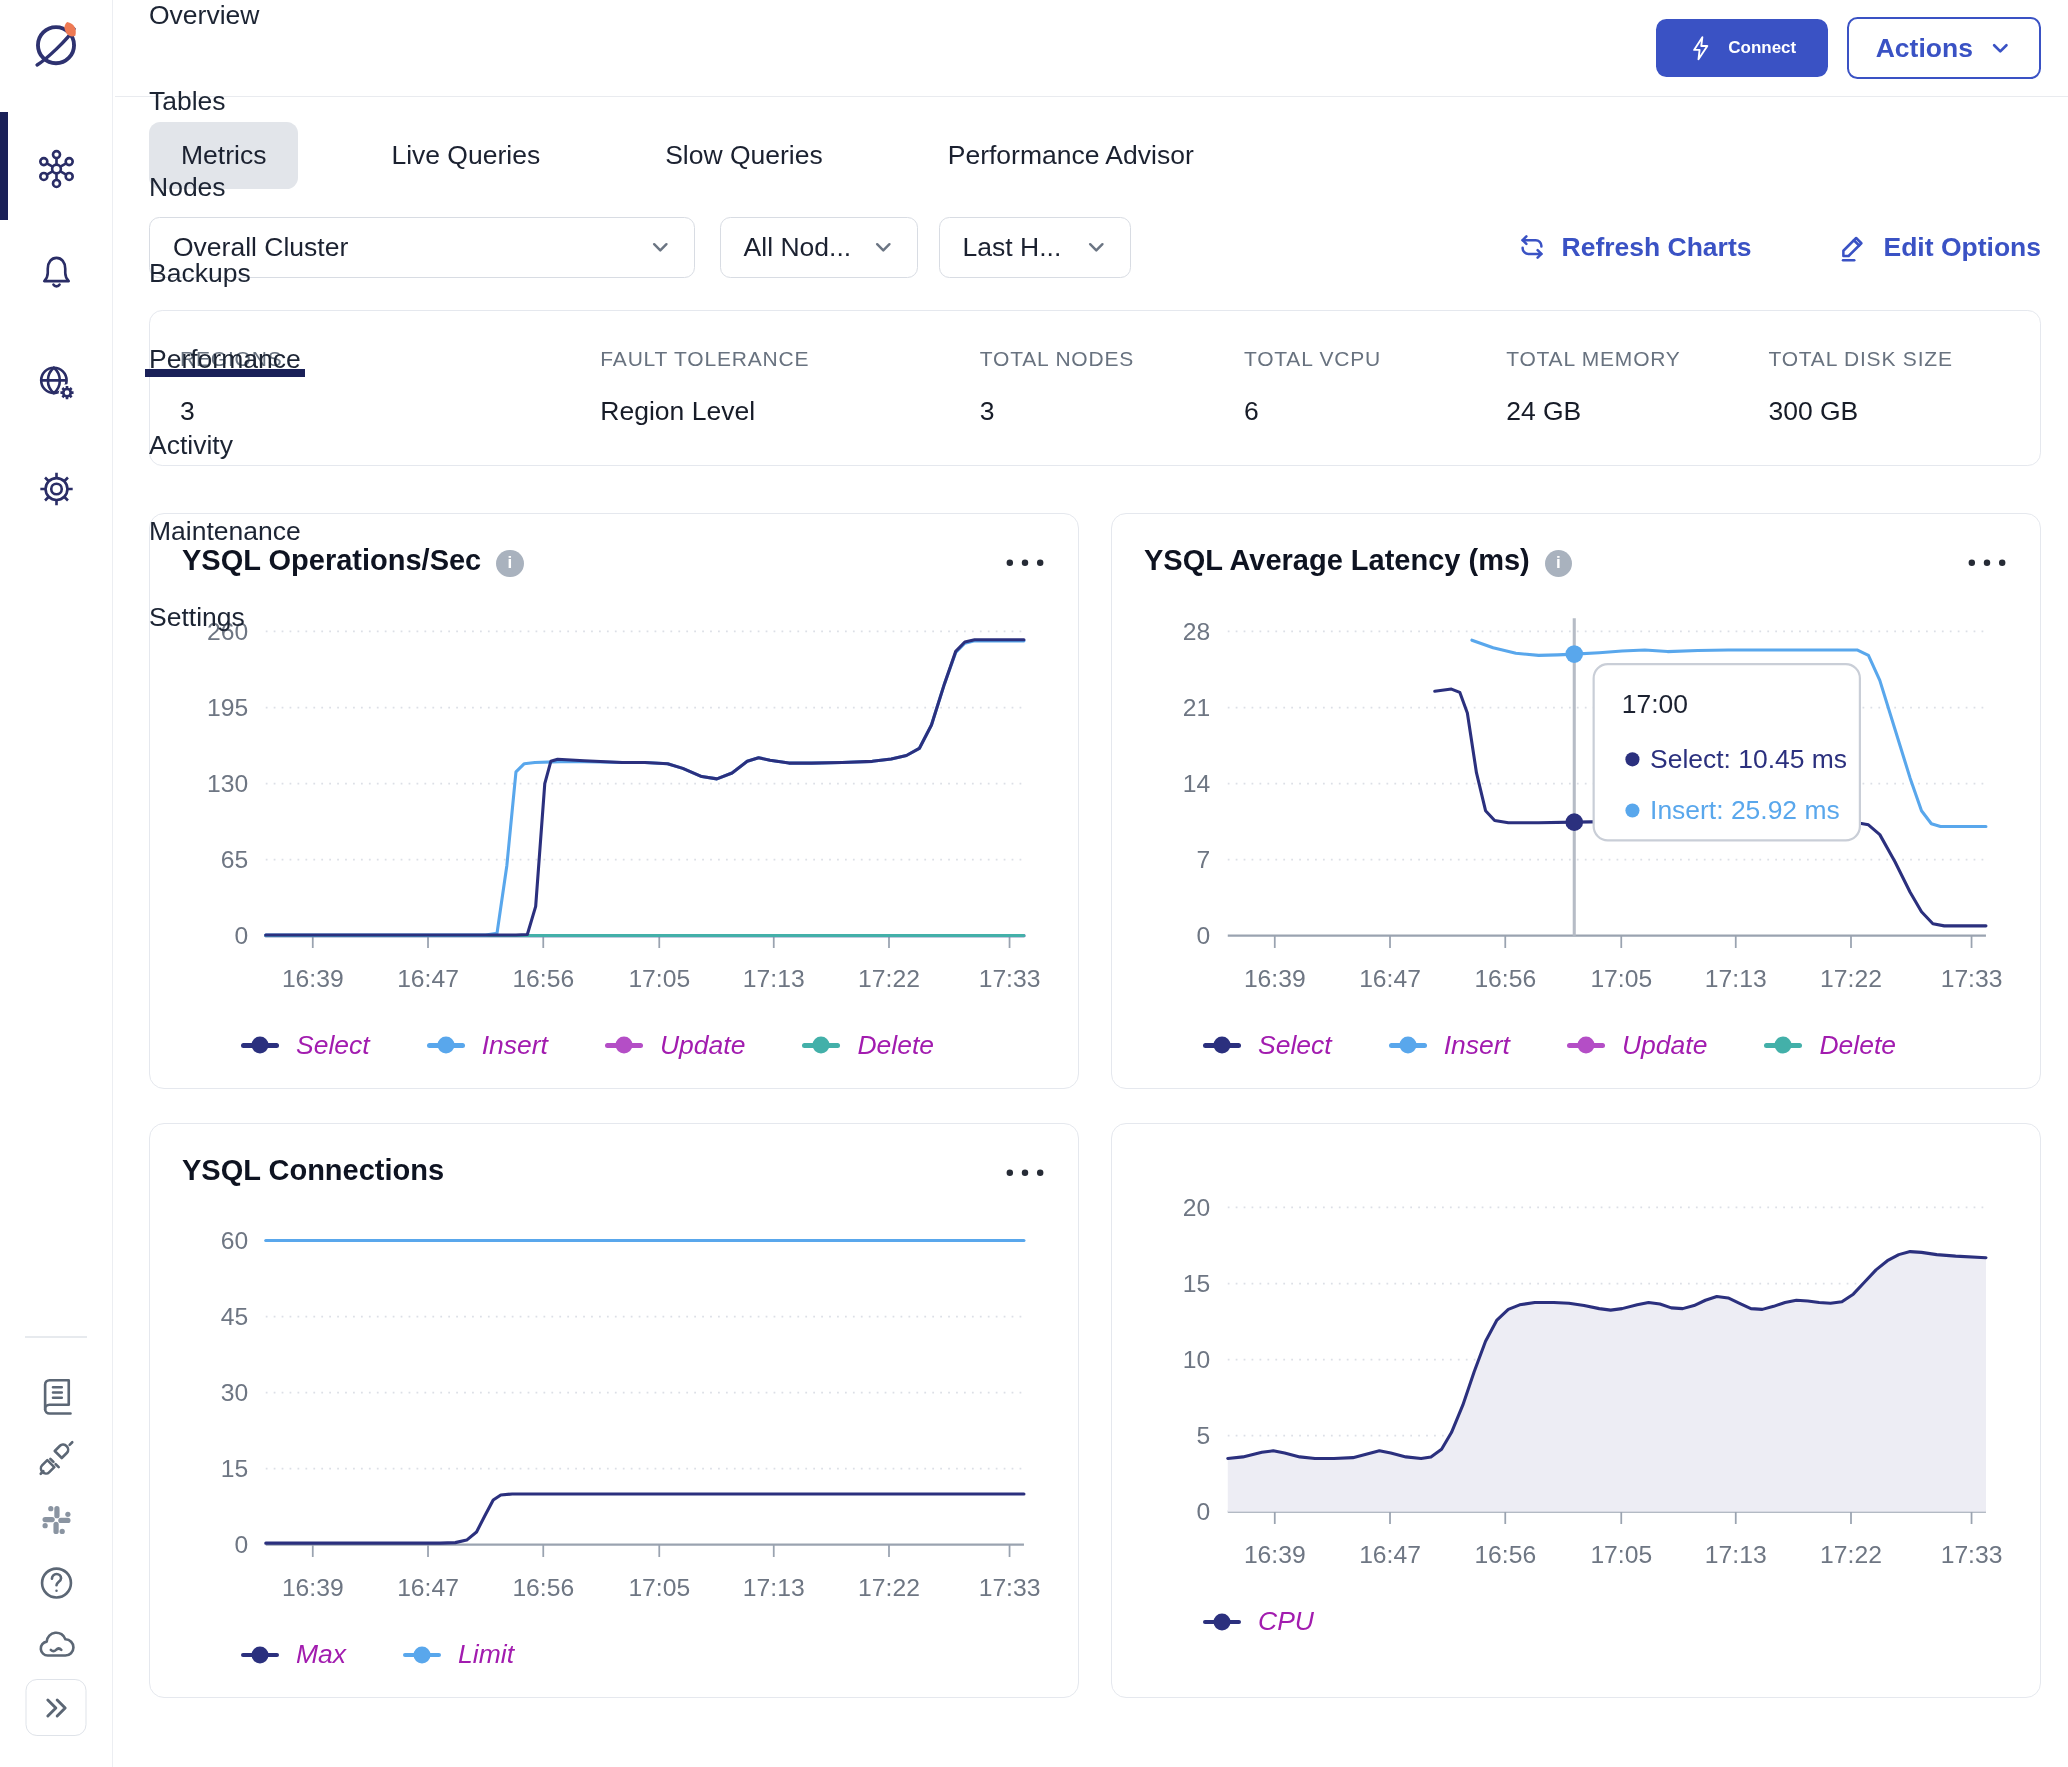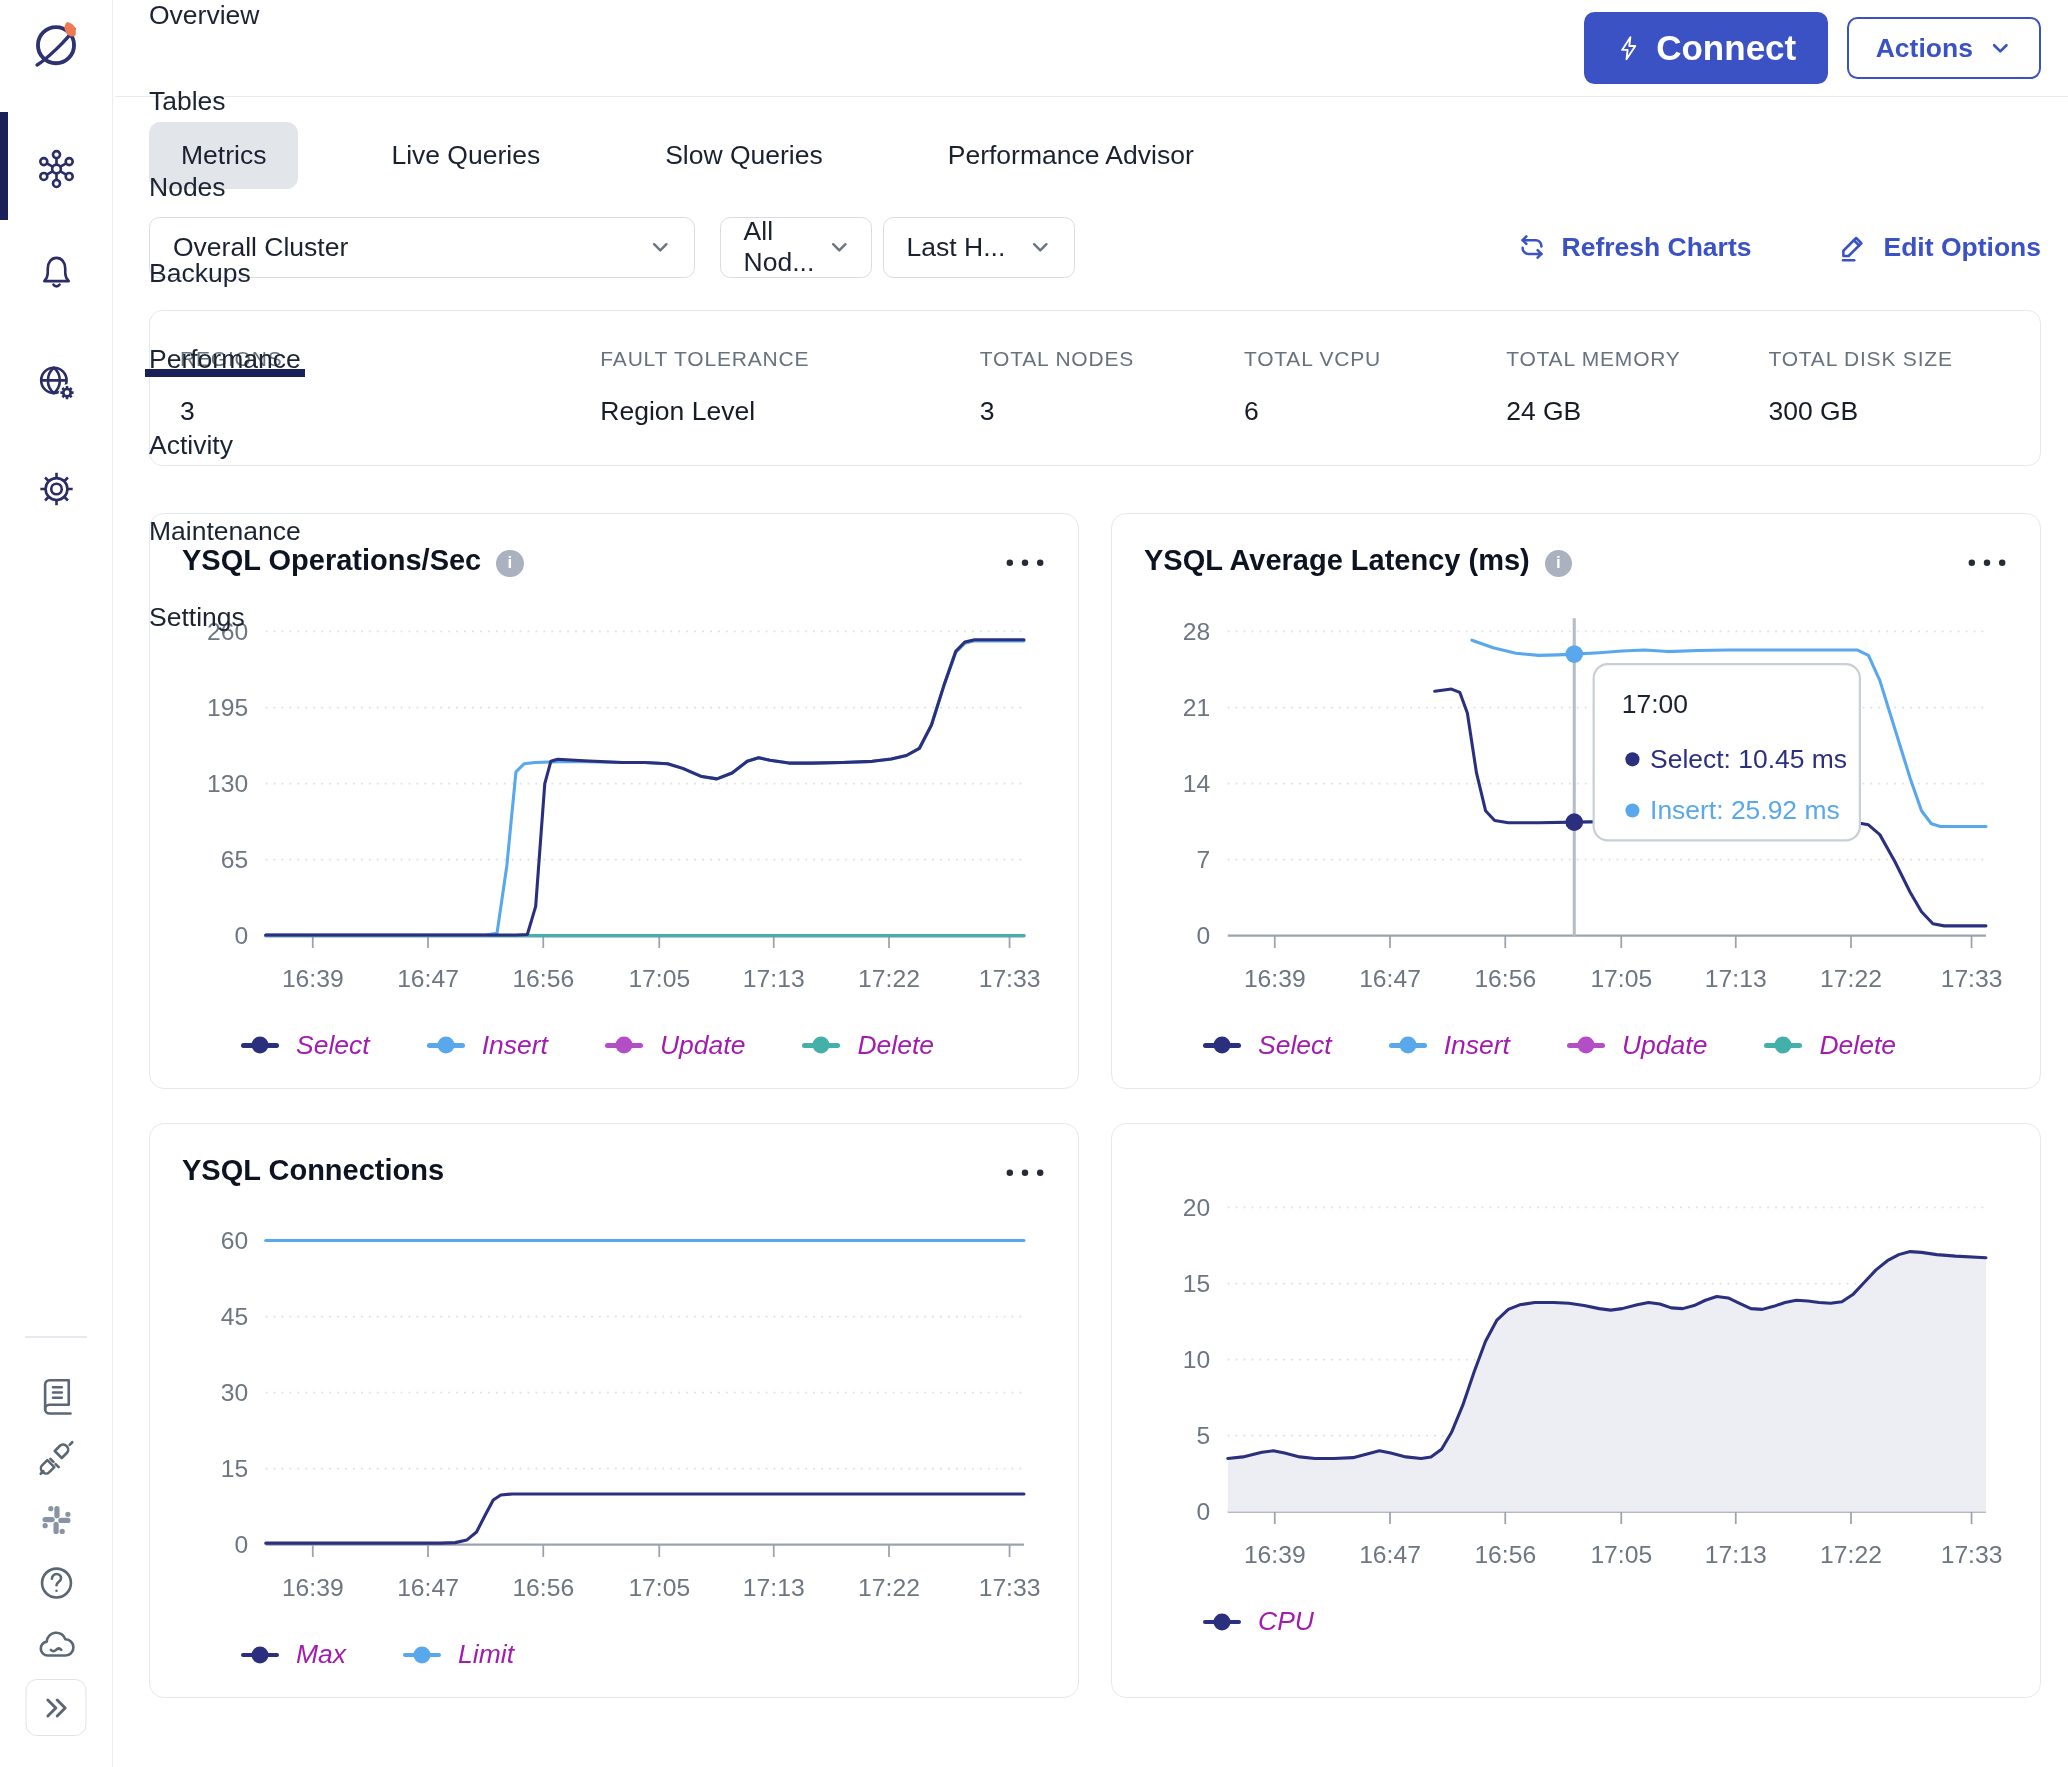--- a/index.html
+++ b/index.html
@@ -22,38 +22,38 @@
 
   .topnav { height:97px; display:flex; align-items:center; padding:0 28px 0 34px;
     border-bottom:1.9px solid #e9ebef; }
   .tabs { display:flex; gap:55px; height:100%;flex-direction:column; }
   .tab { display:flex; align-items:center; height:100%; position:relative;
     font-size:26.5px; font-weight:500; color:#1c2433; cursor:pointer; white-space:nowrap; }
   .tab.active::after { content:""; position:absolute; left:-3.8px; right:-3.8px; bottom:-1.9px;
     height:7.6px; background:#1a2058; }
   .nav-buttons { margin-left:auto; display:flex; gap:19px; align-items:center; }
   .btn-connect { display:flex; align-items:center; gap:14px; background:#3a52c4; color:#fff;
-    font-size:35px; font-weight:700; border:none; border-radius:10.4px; padding:16px 32px; cursor:pointer; }
+    font-size:17px; font-weight:700; border:none; border-radius:10.4px; padding:16px 32px; cursor:pointer; }
   .btn-connect svg { width:26.5px; height:26.5px; }
   .btn-actions { display:flex; align-items:center; gap:15px; background:#fff; color:#3a52c4;
     font-size:26.5px; font-weight:700; border:2.4px solid #3a52c4; border-radius:10.4px;
     padding:13.2px 26.5px; cursor:pointer; }
   .btn-actions svg { width:24.6px; height:24.6px; }
 
   .subtabs { display:flex; align-items:center; gap:61px; margin:24.6px 0 0 34px; }
   .subtab { font-size:26.5px; color:#1b2130; padding:18px 32px; border-radius:11.4px; cursor:pointer; white-space:nowrap; }
   .subtab.active { background:#e2e5ea; }
 
   .filters { display:flex; align-items:center; margin:28px 28px 0 34px; }
   .select { display:flex; align-items:center; justify-content:space-between; border:1.9px solid #d8dce3;
     border-radius:10.4px; height:61px; padding:0 21px 0 23px; font-size:26.5px; color:#1b2130;
     background:#fff; cursor:pointer; }
   .select svg { width:24.6px; height:24.6px; color:#6b7583; flex:none; margin-left:13.2px; }
   .sel-cluster { width:546px; margin-right:24.6px; }
-  .sel-nodes { width:152px; margin-right:11px; }
+  .sel-nodes { width:198px; margin-right:21px; }
   .sel-time { width:192px; }
   .filter-links { margin-left:auto; display:flex; align-items:center; gap:87px; }
   .flink { display:flex; align-items:center; gap:15px; color:#3a52c4; font-size:26.5px; font-weight:700; cursor:pointer; }
   .flink svg { width:30px; height:30px; }
 
   .stats-card { margin:32px 28px 0 34px; border:1.9px solid #e5e8ee; border-radius:13.2px;
     padding:36px 0 38px 30px; display:grid;
     grid-template-columns:22.6% 20.4% 14.2% 14.1% 14.1% auto; }
   .stat-label { font-size:21px; font-weight:500; letter-spacing:0.8px; color:#68727f; text-transform:uppercase; }
   .stat-value { font-size:26.5px; color:#171c28; margin-top:25.6px; }

